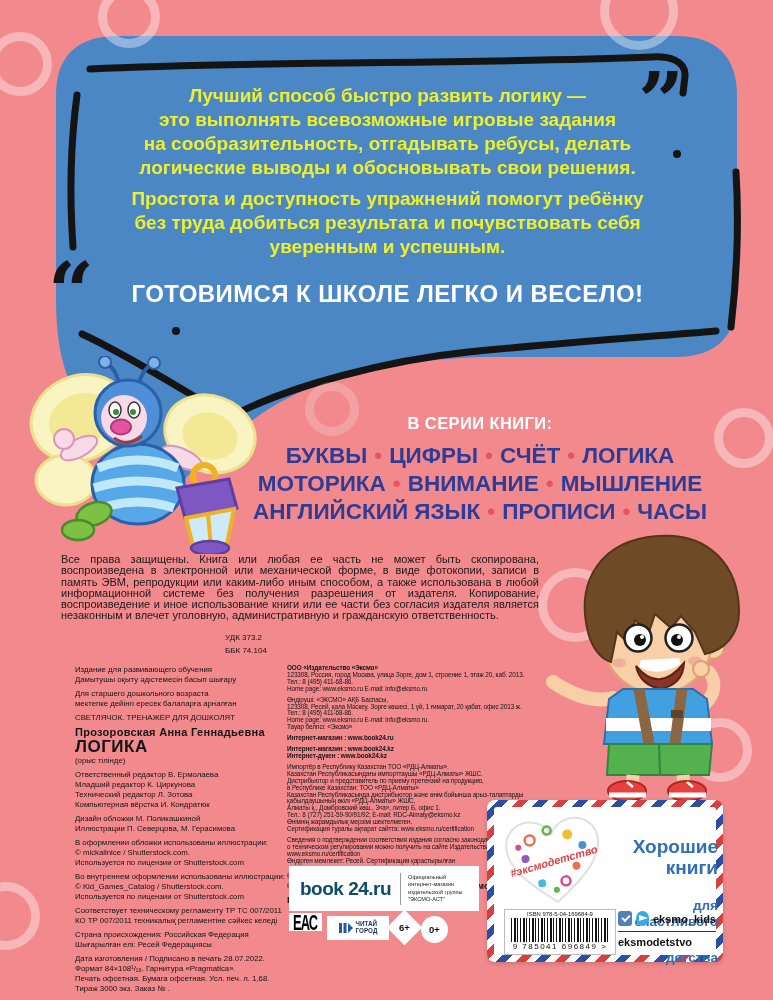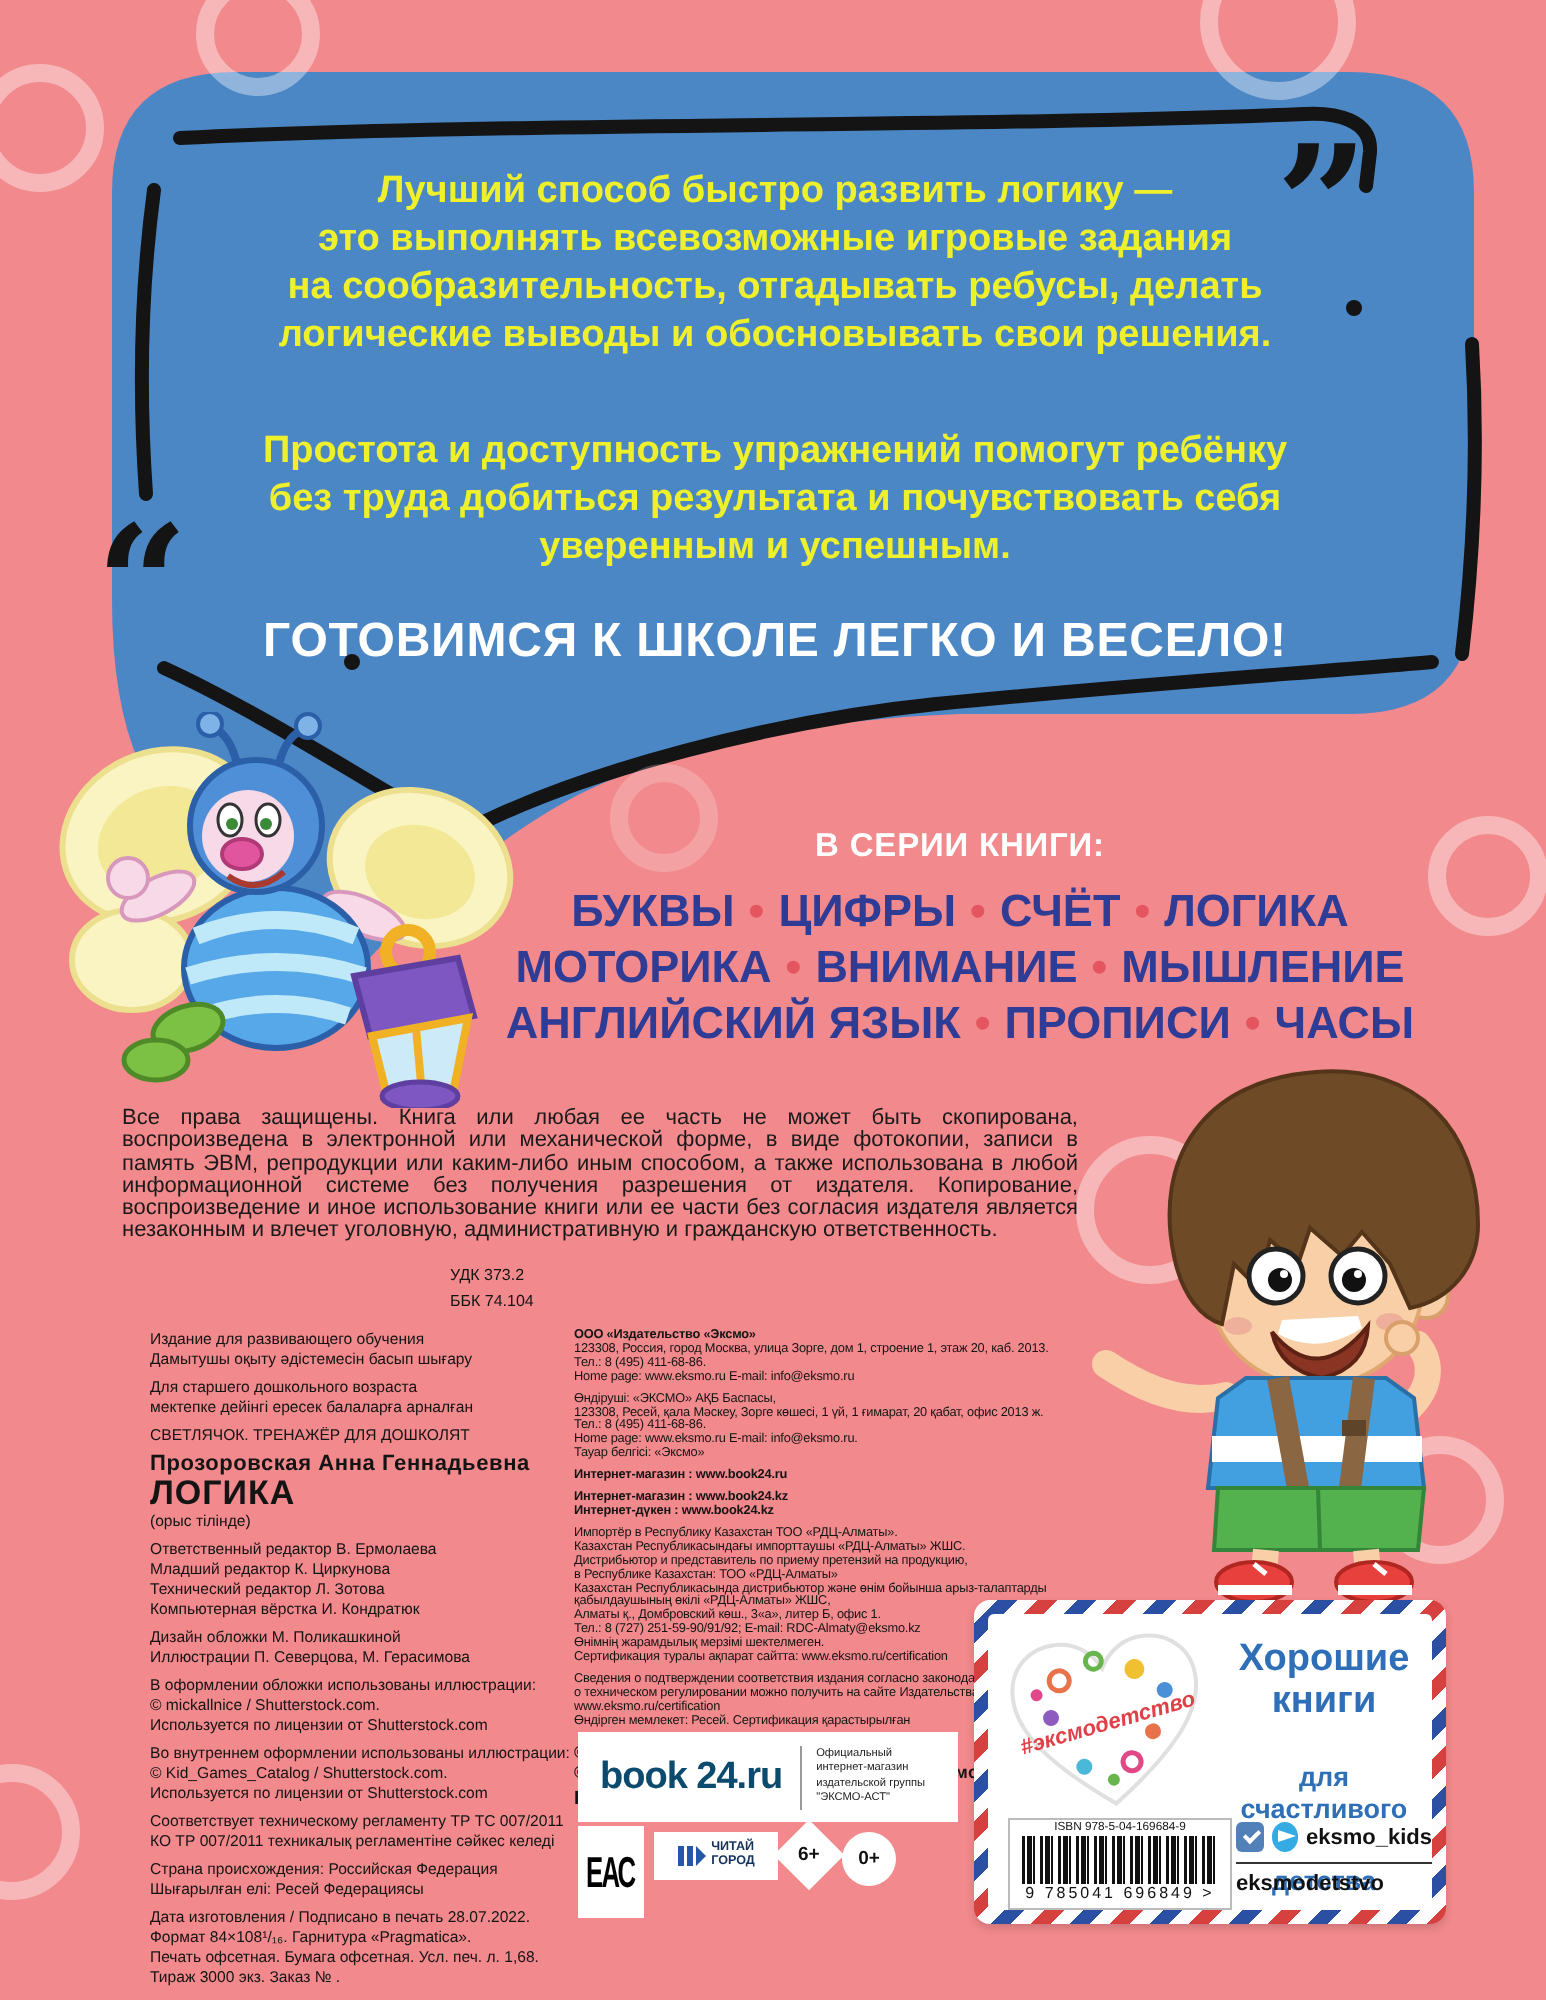--- a/index.html
+++ b/index.html
@@ -3,21 +3,21 @@
 <meta charset="utf-8">
 <style>
   html,body{margin:0;padding:0;background:#888;}
   .page{position:relative;width:773px;height:1000px;background:#f2898c;overflow:hidden;
         font-family:"Liberation Sans",sans-serif;margin:0 auto;}
   .bg-svg{position:absolute;left:0;top:0;}
   .ring{position:absolute;border-radius:50%;border:9px solid rgba(255,255,255,.38);}
   
   .bubble-text{position:absolute;left:95px;top:84px;width:585px;text-align:center;
                color:#edf02b;font-weight:bold;font-size:19px;line-height:24px;}
-  .bubble-p2{margin-top:34px;}
+  .bubble-p2{margin-top:7px;}
   .slogan{margin-top:23px;color:#ffffff;font-size:24px;letter-spacing:.4px;}
   .quote{position:absolute;font-family:"DejaVu Serif",serif;font-weight:bold;color:#141414;
          font-size:80px;line-height:1;}
   .quote-close{left:638px;top:62px;}
   .quote-open{left:48px;top:252px;}
   
   .series{position:absolute;left:170px;top:414px;width:620px;text-align:center;}
   .series-heading{color:#fff;font-weight:bold;font-size:16.5px;letter-spacing:.4px;margin-bottom:9px;}
   .series-line{color:#2e3c96;font-weight:bold;font-size:22.5px;line-height:28px;white-space:nowrap;}
   .series-line .sep{color:#e4555f;margin:0 7px;}
@@ -36,38 +36,38 @@
   .imprint-copy{margin-top:6px;font-size:8.8px;font-weight:bold;line-height:10.5px;white-space:nowrap;
                 letter-spacing:.2px;}
   .imprint-isbn{margin-top:5px;font-size:9.5px;font-weight:bold;letter-spacing:.4px;white-space:nowrap;}
   
   .book24{position:absolute;left:289px;top:866px;width:190px;height:45px;background:#fff;
           display:flex;align-items:center;}
   .book24-logo{font-size:19px;font-weight:bold;color:#0c4a6e;padding:0 9px 0 11px;letter-spacing:-.5px;}
   .book24-div{width:1px;height:32px;background:#9a9a9a;}
   .book24-desc{font-size:5.6px;line-height:7.2px;padding-left:7px;color:#222;}
   
-  .eac{position:absolute;left:289px;top:913px;width:33px;height:46px;background:#fff;
+  .eac{position:absolute;left:289px;top:913px;width:33px;height:18px;background:#fff;
        display:flex;align-items:center;justify-content:center;}
   .eac span{font-weight:bold;font-size:14px;color:#000;transform:scaleY(1.55) scaleX(.92);letter-spacing:-1px;}
   .chitai{position:absolute;left:327px;top:916px;width:62px;height:24px;background:#fff;
           display:flex;align-items:center;justify-content:center;gap:3px;}
   .chitai-txt{font-size:6.3px;line-height:6.8px;font-weight:bold;color:#16325e;}
   .diamond{position:absolute;left:392px;top:915px;width:25px;height:25px;background:#fff;transform:rotate(45deg);
            display:flex;align-items:center;justify-content:center;}
   .diamond span{transform:rotate(-45deg);font-size:9.5px;font-weight:bold;color:#111;}
   .age-circle{position:absolute;left:421px;top:916px;width:27px;height:27px;background:#fff;border-radius:50%;
            display:flex;align-items:center;justify-content:center;font-size:9.5px;font-weight:bold;color:#111;}
   
   .envelope{position:absolute;left:487px;top:800px;width:236px;height:162px;border-radius:8px;
             background:repeating-linear-gradient(-45deg,#d6413f 0 7px,#fdfdfd 7px 14px,#2b4fa2 14px 21px,#fdfdfd 21px 28px);
             padding:7px;box-sizing:border-box;box-shadow:0 2px 4px rgba(0,0,0,.15);}
   .env-inner{position:relative;width:100%;height:100%;background:#fff;border-radius:3px;}
   .env-heart{position:absolute;left:10px;top:8px;width:100px;height:94px;transform:rotate(-6deg);}
-  .env-text{position:absolute;left:112px;top:12px;width:112px;text-align:center;color:#2e6fb8;}
+  .env-text{position:absolute;left:112px;top:29px;width:112px;text-align:right;color:#2e6fb8;}
   .env-title{font-size:19px;font-weight:bold;line-height:21px;}
   .env-sub{font-size:13.5px;font-weight:bold;line-height:16px;margin-top:20px;}
   .env-barcode{position:absolute;left:10px;top:102px;width:110px;height:44px;background:#fff;
                border:1px solid #bbb;text-align:center;}
   .env-isbn{font-size:5.9px;color:#111;margin-top:1px;white-space:nowrap;}
   .bars{height:24px;margin:1px 6px 0 6px;
         background:repeating-linear-gradient(90deg,#111 0 1.4px,#fff 1.4px 2.6px,#111 2.6px 4.8px,#fff 4.8px 5.6px,#111 5.6px 6.6px,#fff 6.6px 9px);}
   .env-digits{font-size:8px;color:#111;letter-spacing:1.5px;line-height:9px;white-space:nowrap;}
   .env-social{position:absolute;left:124px;top:104px;width:98px;}
   .social-row{display:flex;align-items:center;gap:4px;}

